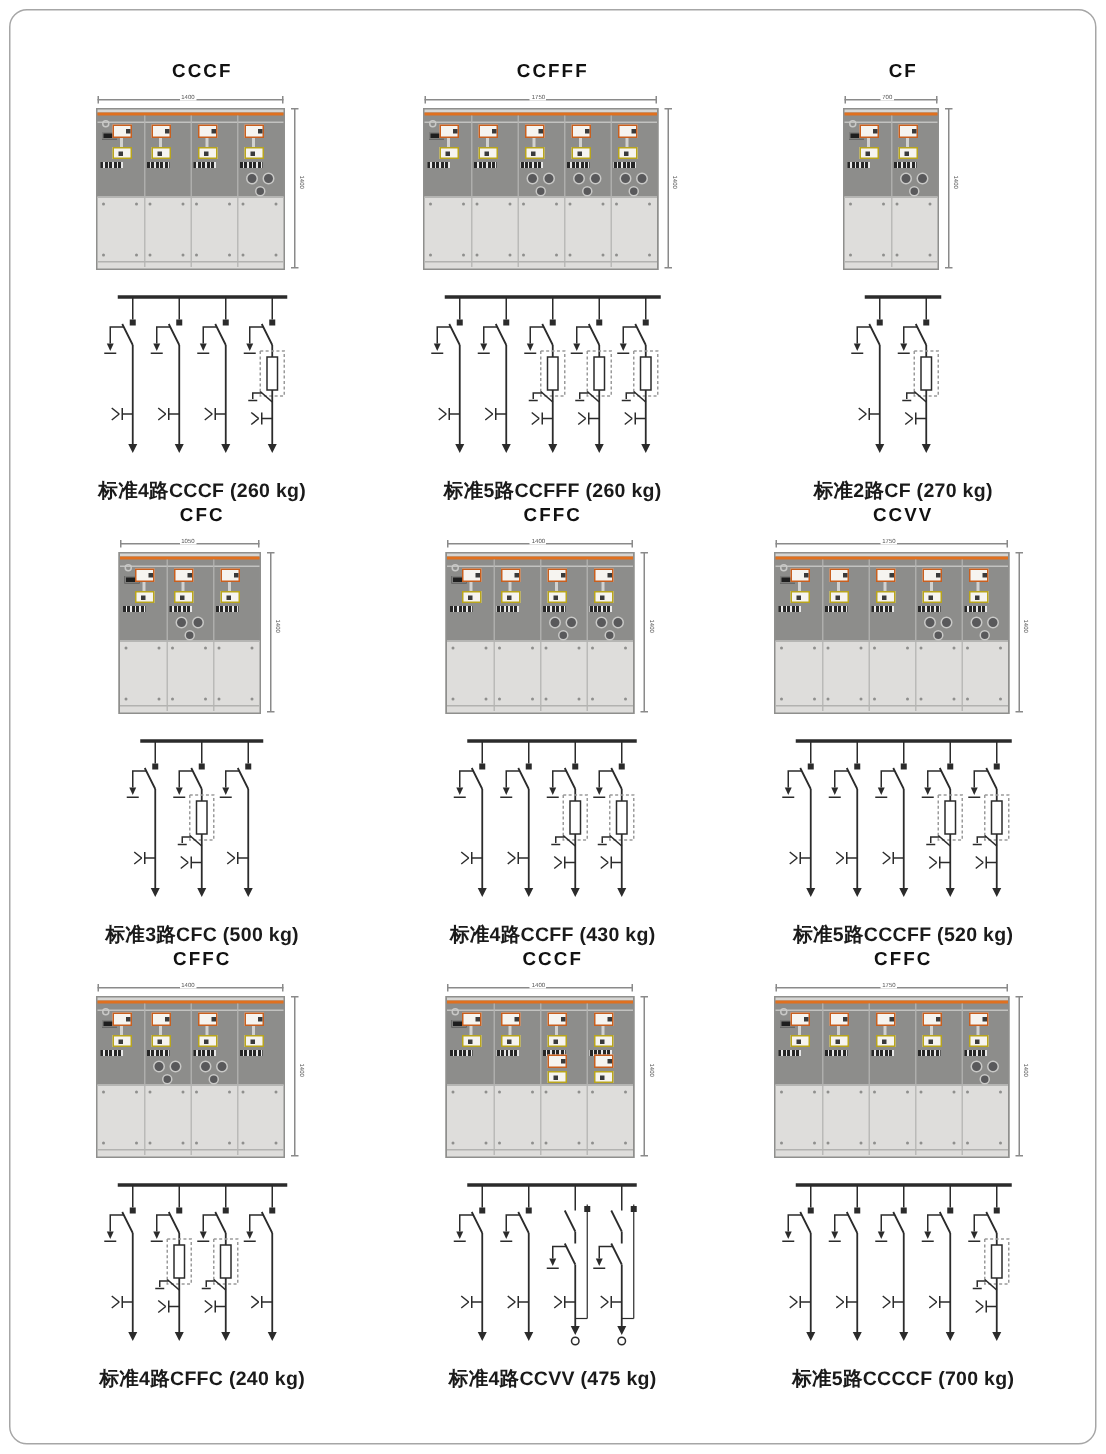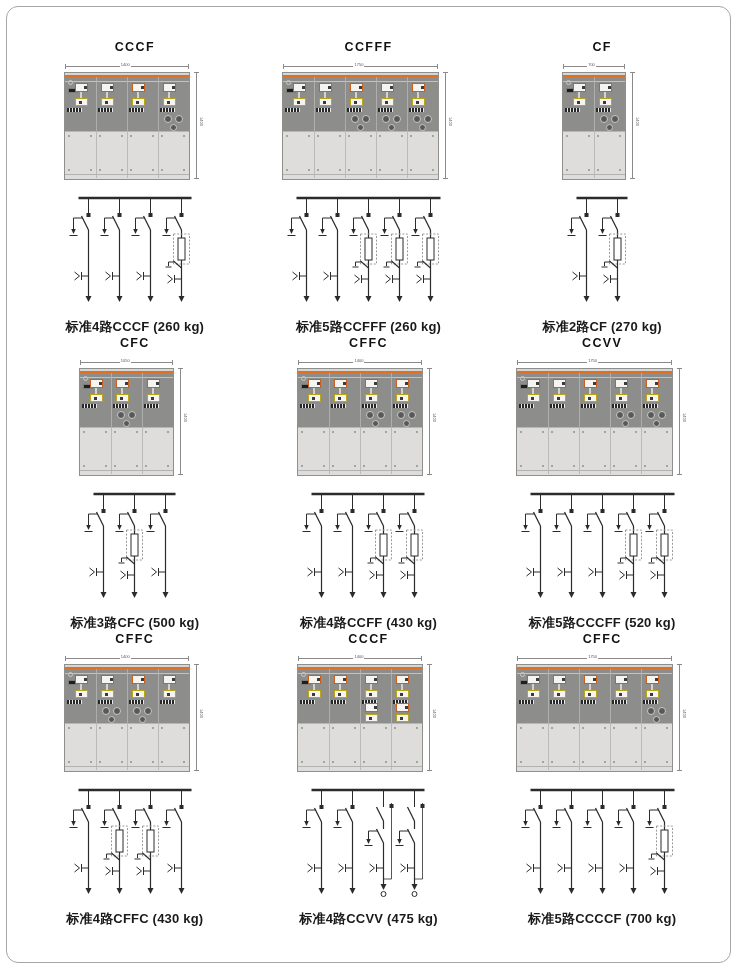--- a/index.html
+++ b/index.html
@@ -992,21 +992,21 @@
           <path d="M112.5,26 L103.5,26 L103.5,37" fill="none" stroke="#2b2b2b" stroke-width="1"></path>
           <polygon points="101.2,37 105.8,37 103.5,42" fill="#2b2b2b"></polygon>
           <line x1="99.5" y1="43.5" x2="107.5" y2="43.5" stroke="#2b2b2b" stroke-width="1"></line>
           <line x1="118.5" y1="38" x2="118.5" y2="104" stroke="#2b2b2b" stroke-width="1.2"></line>
           <line x1="104.5" y1="80" x2="109.5" y2="84" stroke="#2b2b2b" stroke-width="1"></line>
           <line x1="104.5" y1="88" x2="109.5" y2="84" stroke="#2b2b2b" stroke-width="1"></line>
           <line x1="111.5" y1="80" x2="111.5" y2="88" stroke="#2b2b2b" stroke-width="1"></line>
           <line x1="111.5" y1="84" x2="118.5" y2="84" stroke="#2b2b2b" stroke-width="1"></line>
           <polygon points="115.5,104 121.5,104 118.5,110" fill="#2b2b2b"></polygon>
         </svg>
-        <div class="caption">标准4路CFFC (430 kg)</div>
+        <div class="caption">标准4路CFFC (240 kg)</div>
       </div>
       <div class="cell">
         <div class="title">CCCF</div>
         <div class="cabwrap" style="width: 142px; height: 120px;">
           <div class="dimh" style="left: 1px; top: 4px; width: 124px;"></div>
           <div class="tickv" style="left: 1px; top: 2px;"></div>
           <div class="tickv" style="left: 124px; top: 2px;"></div>
           <div class="dimlabel" style="left: 56px; top: 0px;">1400</div>
           <div class="dimv" style="left: 132px; top: 10px; height: 106px;"></div>
           <div class="tickh" style="left: 130px; top: 10px;"></div>

